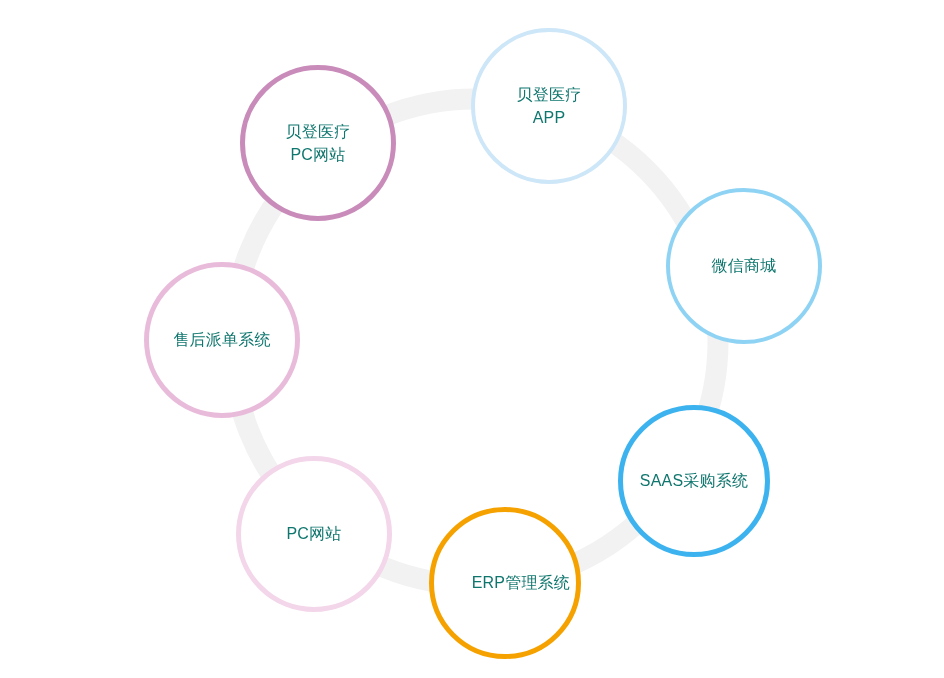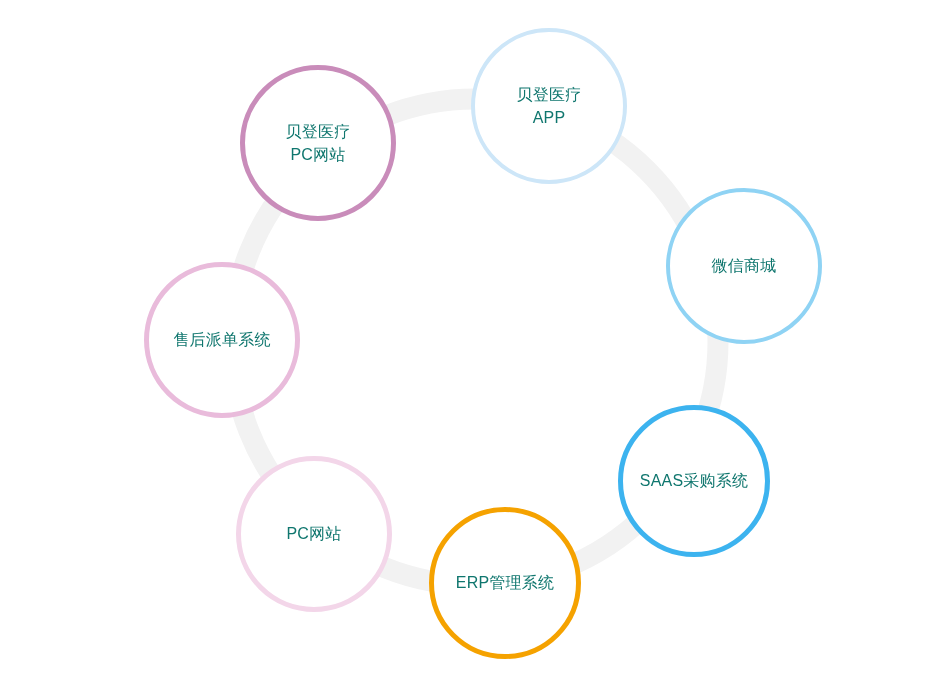--- a/index.html
+++ b/index.html
@@ -74,21 +74,21 @@
       <div class="node" style="left: 471px; top: 28px; width: 156px; height: 156px; border: 4px solid rgb(205, 230, 248);">
         <span class="node-label">贝登医疗
 APP</span>
       </div>
       <div class="node" style="left: 666px; top: 188px; width: 156px; height: 156px; border: 4px solid rgb(143, 211, 244);">
         <span class="node-label">微信商城</span>
       </div>
       <div class="node" style="left: 618px; top: 405px; width: 152px; height: 152px; border: 5px solid rgb(60, 179, 239);">
         <span class="node-label">SAAS采购系统</span>
       </div>
-      <div class="node" style="left: 429px; top: 507px; width: 152px; height: 152px; border: 5px solid rgb(245, 162, 0);">
+      <div class="node" style="left: 429px; top: 507px; width: 152px; height: 152px; border: 5px solid rgb(245, 162, 0); justify-content: flex-end;">
         <span class="node-label">ERP管理系统</span>
       </div>
       <div class="node" style="left: 236px; top: 456px; width: 156px; height: 156px; border: 5px solid rgb(243, 214, 233);">
         <span class="node-label">PC网站</span>
       </div>
       <div class="node" style="left: 144px; top: 262px; width: 156px; height: 156px; border: 5px solid rgb(233, 187, 219); justify-content: center;">
         <span class="node-label">售后派单系统</span>
       </div>
       <div class="node" style="left: 240px; top: 65px; width: 156px; height: 156px; border: 5px solid rgb(201, 140, 186);">
         <span class="node-label">贝登医疗

